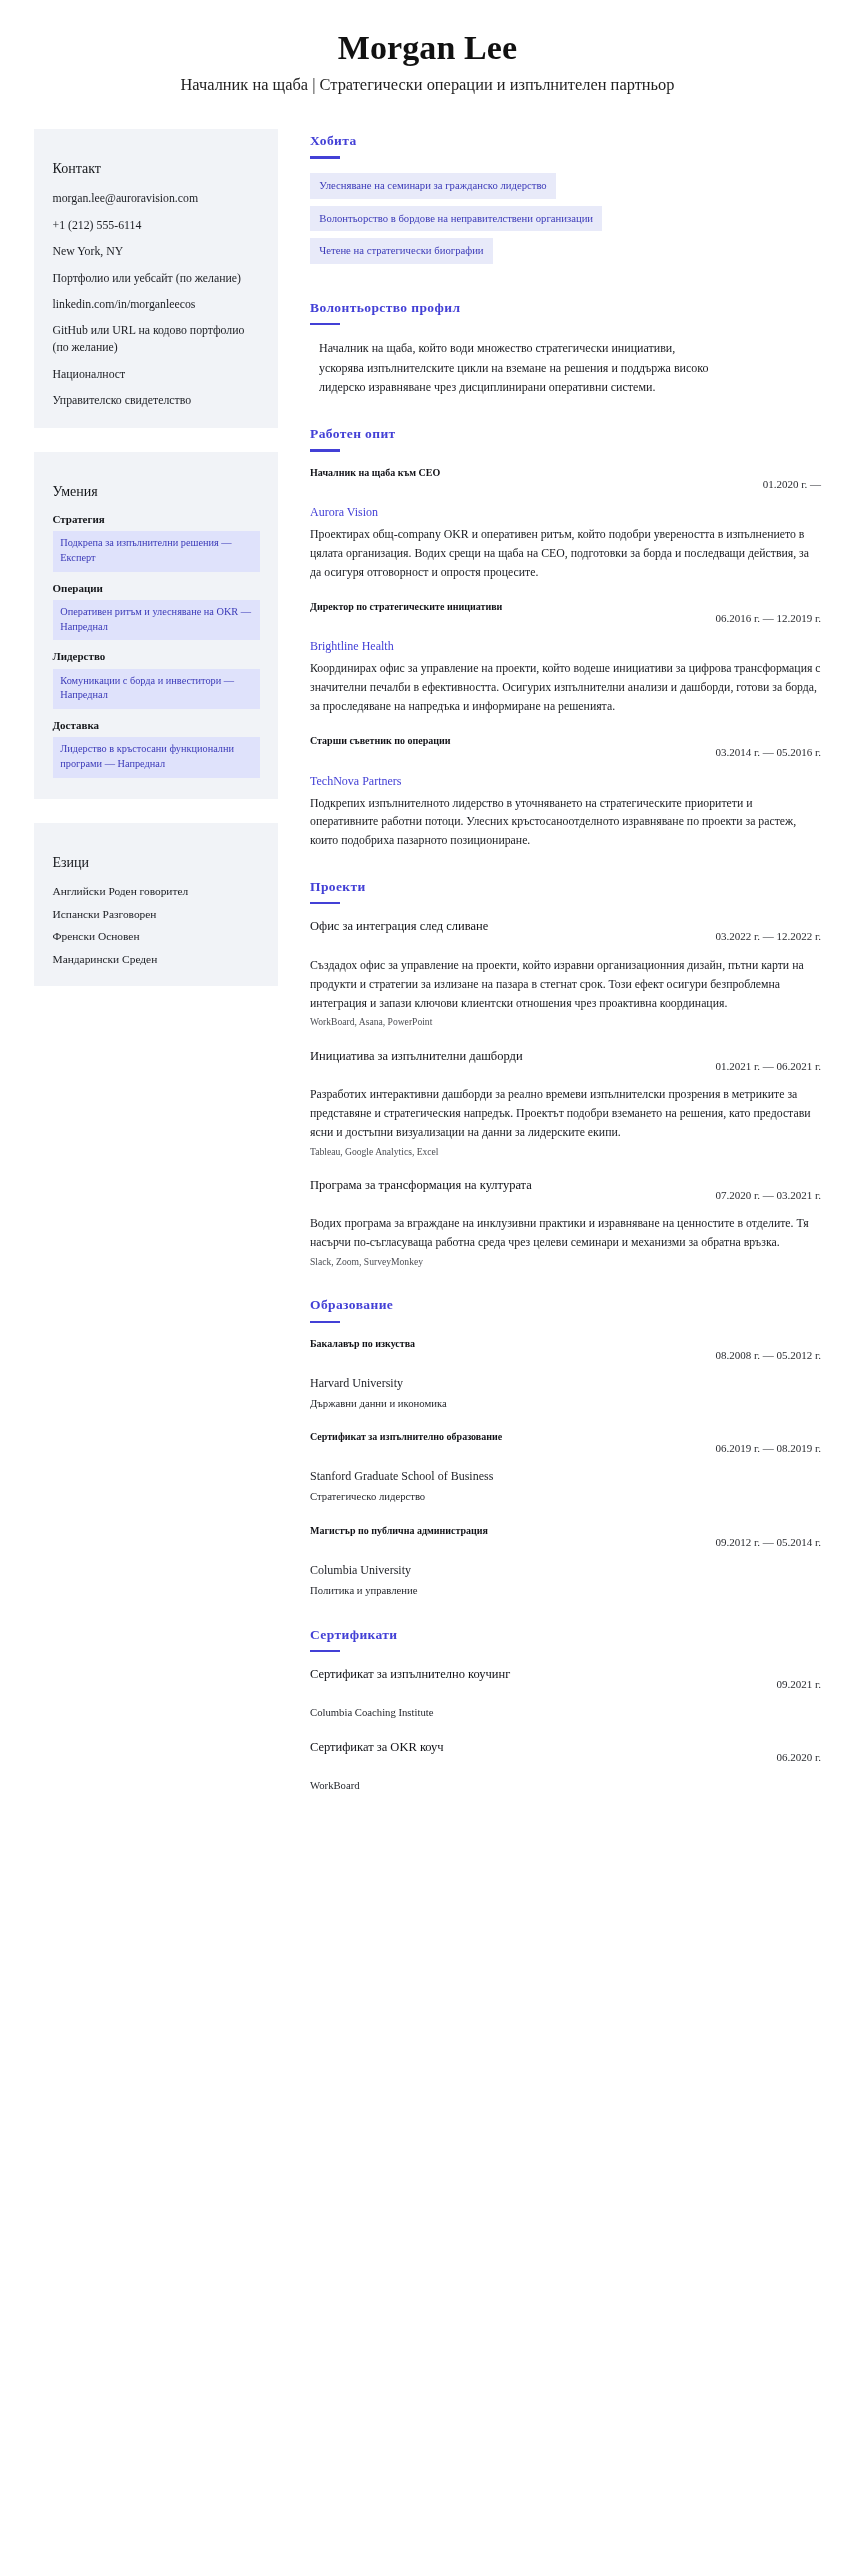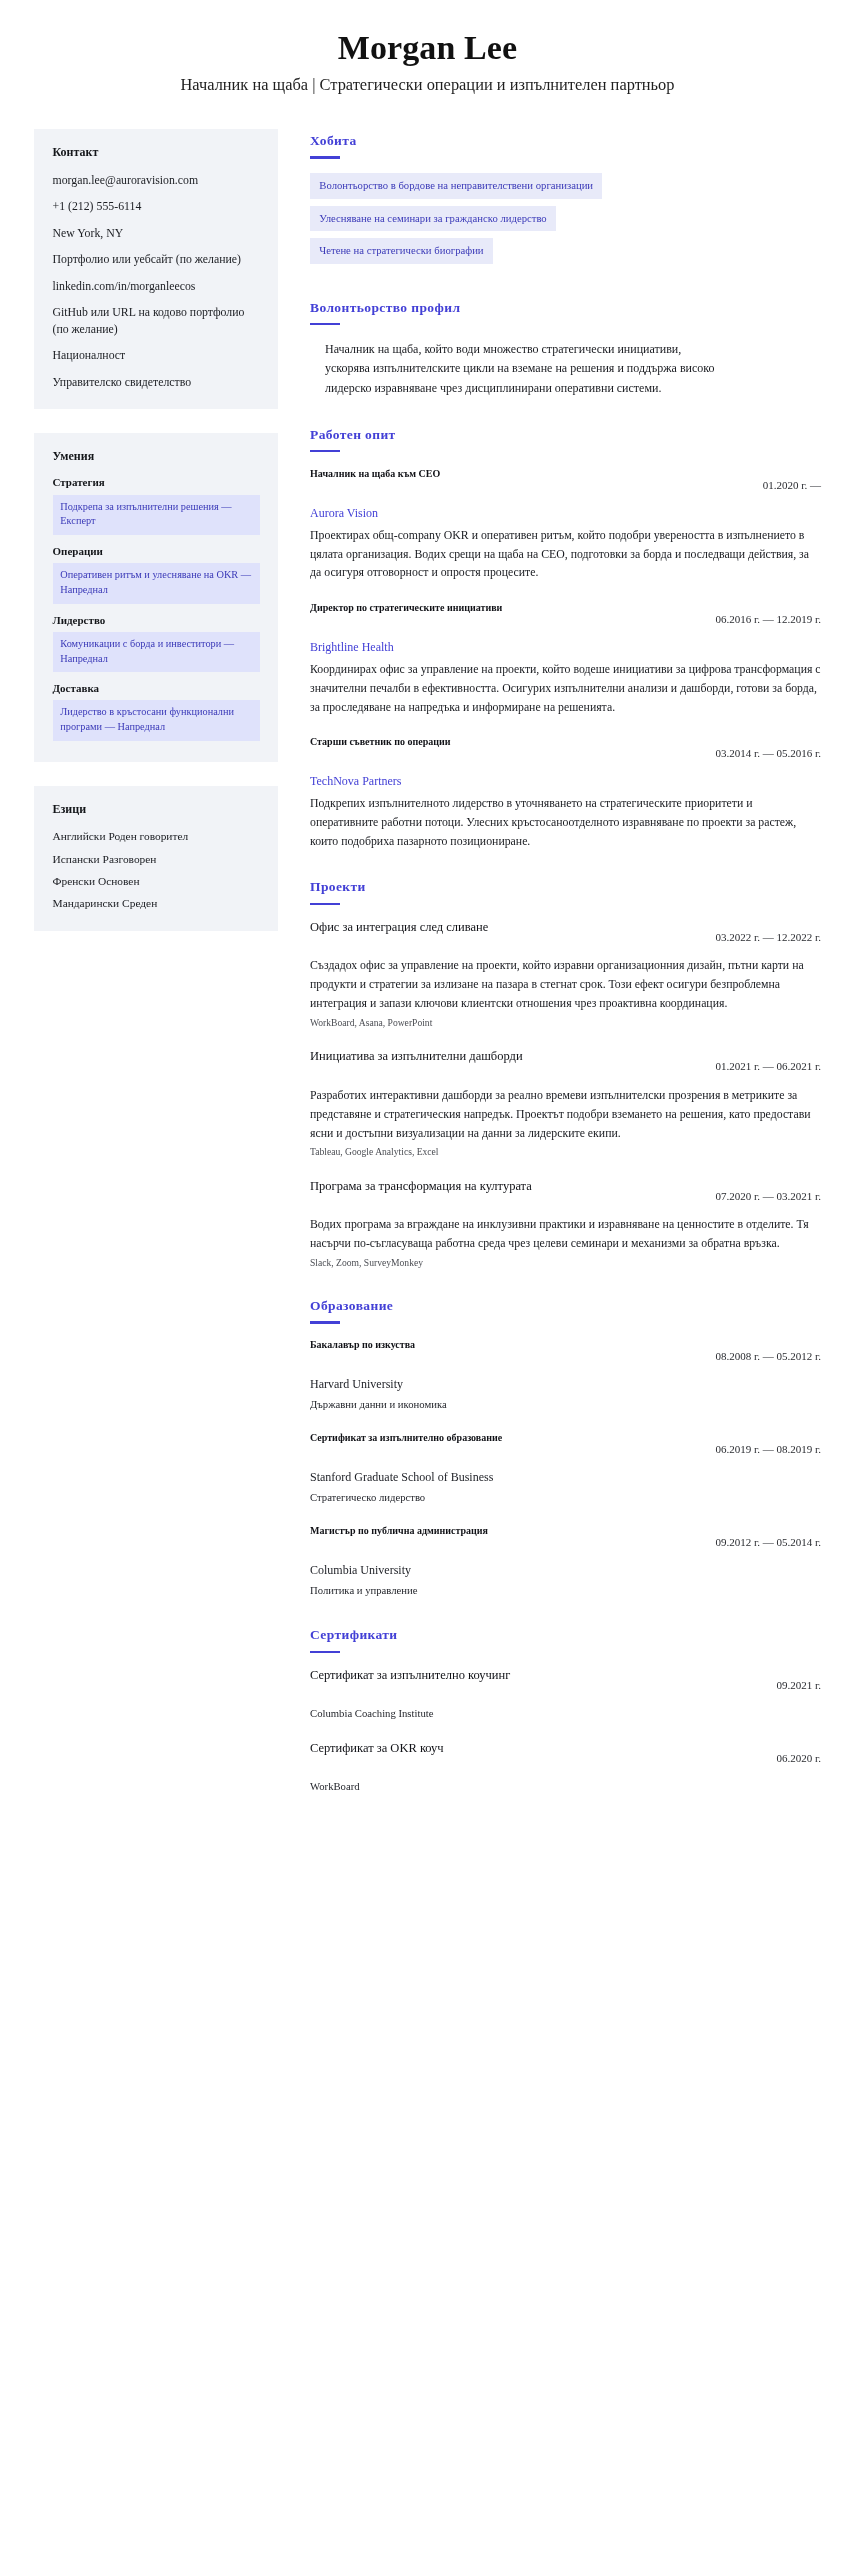--- a/index.html
+++ b/index.html
@@ -65,24 +65,24 @@
   
   .card {
     background: #f1f3f7;
     padding: 15.7px 18.5px 18.5px 18.5px;
     box-sizing: border-box;
     margin-bottom: 24px;
   }
   .card:last-child { margin-bottom: 0; }
 
   .card-title {
-    font-weight: bold;
-    font-size: 12px;
+    font-weight: normal;
+    font-size: 14px;
     color: #14161a;
-    margin: 0 0 13px 0;
+    margin: 16px 0 13px 0;
     line-height: 1.2;
   }
   .contact-line {
     font-size: 11.8px;
     line-height: 1.45;
     color: #1b1d22;
     margin: 0 0 9.3px 0;
     word-break: break-word;
   }
   .contact-line:last-child { margin-bottom: 0; }
@@ -149,21 +149,21 @@
     font-size: 10.7px;
     line-height: 1.4;
     padding: 5px 9.3px 5.7px 9.3px;
     margin: 0 0 7.1px 0;
   }
 
   .summary-text {
     font-size: 12px;
     line-height: 1.62;
     color: #191b20;
-    margin: 15px;
+    margin: 9px;
     max-width: 399px;
   }
 
   
   .entry { margin-bottom: 18.5px; }
   .entry:last-child { margin-bottom: 0; }
   .entry-head {
     display: flex;
     justify-content: space-between;
     align-items: flex-start;
@@ -288,22 +288,22 @@
       </section>
 
     </aside>
 
     <main class="main">
 
       <section class="section">
         <h2 class="section-title">Хобита</h2>
         <div class="section-rule"></div>
         <div class="hobby-list">
+          <div><span class="hobby-chip">Улесняване на семинари за гражданско лидерство</span></div>
           <div><span class="hobby-chip">Волонтьорство в бордове на неправителствени организации</span></div>
-          <div><span class="hobby-chip">Улесняване на семинари за гражданско лидерство</span></div>
           <div><span class="hobby-chip">Четене на стратегически биографии</span></div>
         </div>
       </section>
 
       <section class="section">
         <h2 class="section-title">Волонтьорство профил</h2>
         <div class="section-rule"></div>
         <p class="summary-text">Началник на щаба, който води множество стратегически инициативи, ускорява изпълнителските цикли на вземане на решения и поддържа високо лидерско изравняване чрез дисциплинирани оперативни системи.</p>
       </section>
 

